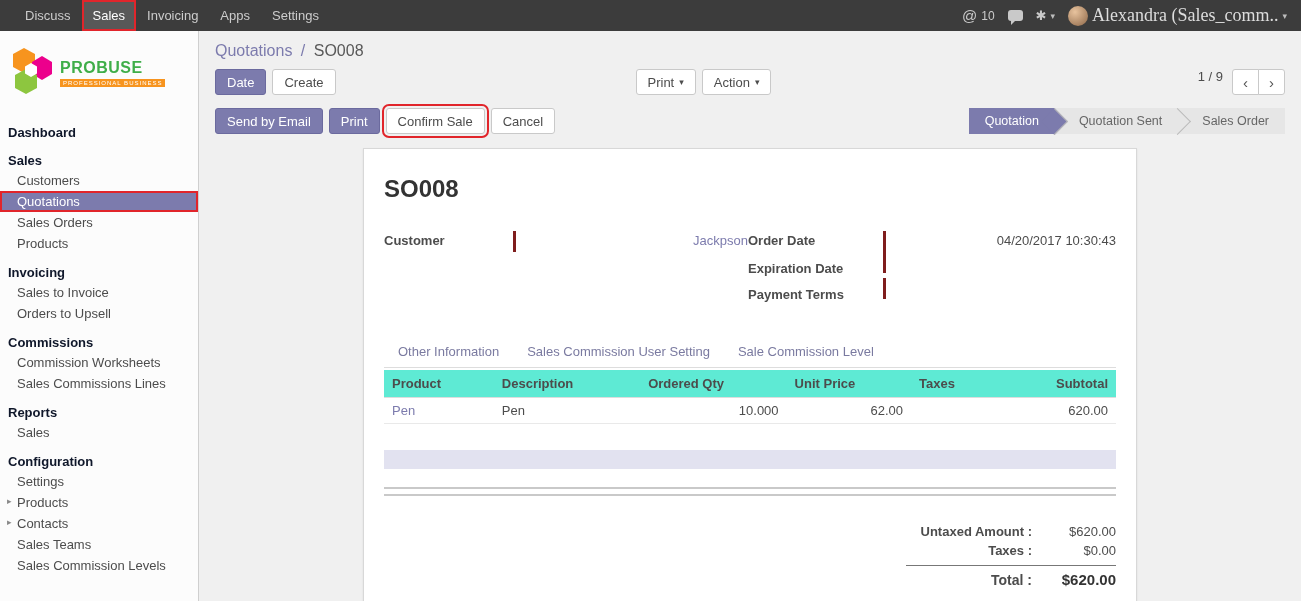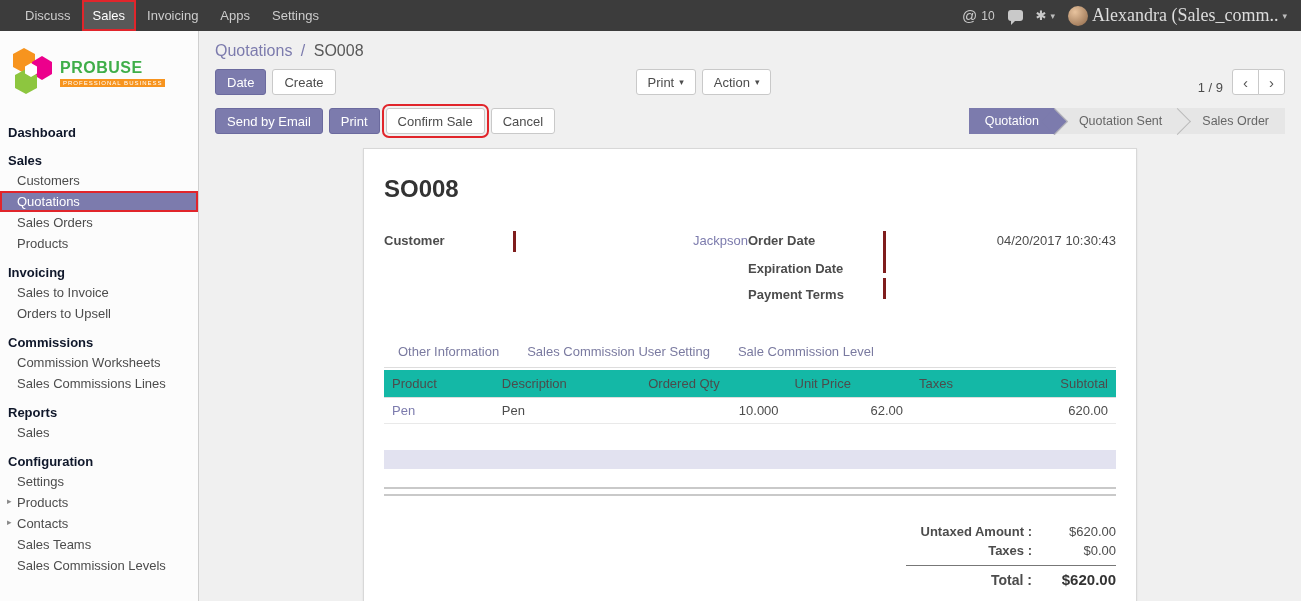--- a/index.html
+++ b/index.html
@@ -48,21 +48,21 @@
   .breadcrumb .bc-sep { color: #7c7bad; margin: 0 4px; }
   .breadcrumb .bc-current { color: #585858; }
   .cp-row { display: flex; align-items: center; margin-bottom: 13px; }
   .btn { display: inline-flex; align-items: center; height: 26px; padding: 0 11px;
     border-radius: 3px; font-size: 13px; cursor: pointer; border: 1px solid transparent; white-space: nowrap; }
   .btn-primary { background: #7c7bad; border-color: #6b6a9e; color: #fff; }
   .btn-default { background: #ffffff; border-color: #c9c9c9; color: #4c4c4c; }
   .btn-group { display: flex; gap: 6px; }
   .center-btns { margin-left: 300px; }
   .btn .caret-dark { font-size: 9px; color: inherit; margin-left: 5px; }
-  .pager { margin-left: auto; display: flex; align-items: flex-end; }
+  .pager { margin-left: auto; display: flex; align-items: flex-start; }
   .pager-value { margin-right: 9px; color: #4c4c4c; }
   .pager-btn { width: 27px; height: 26px; background: #fff; border: 1px solid #c9c9c9;
     display: flex; align-items: center; justify-content: center; font-size: 15px; color: #555; cursor: pointer; }
   .pager-prev { border-radius: 3px 0 0 3px; }
   .pager-next { border-radius: 0 3px 3px 0; margin-left: -1px; }
 
   
   .status-row { display: flex; align-items: center; padding: 0 16px; margin-bottom: 14px; }
   .red-outline { outline: 2px solid #e1252b; outline-offset: 2px; }
   .statusbar { margin-left: auto; display: flex; }
@@ -87,21 +87,21 @@
   .group-right .flabel { width: 135px; }
   .fval { border-left: 3px solid #7f1d1d; padding: 2px 0 2px 12px; flex: 1; min-height: 21px; text-align: right; }
   .fval.link { color: #7c7bad; cursor: pointer; }
 
   .tabs { display: flex; border-bottom: 1px solid #ddd; margin-top: 32px; }
   .tab { padding: 8px 14px; color: #7a7aa0; cursor: pointer; }
   .tab.active { background: #fff; border: 1px solid #ddd; border-bottom-color: #fff;
     color: #4c4c4c; margin-bottom: -1px; border-radius: 2px 2px 0 0; }
 
   table.order-lines { width: 100%; border-collapse: collapse; margin-top: 2px; }
-  table.order-lines th { background: #14b8a6; font-weight: normal; text-align: left;
+  table.order-lines th { background: #5eead4; font-weight: bold; text-align: left;
     padding: 6px 8px; border-bottom: 1px solid #ddd; }
   table.order-lines td { padding: 5px 8px; border-bottom: 1px solid #e9e9e9; }
   .col-num { text-align: right !important; }
   .cell-product { color: #7c7bad; }
   th.w-product { width: 15%; } th.w-desc { width: 20%; } th.w-qty { width: 20%; }
   th.w-price { width: 17%; } th.w-taxes { width: 12%; } th.w-subtotal { width: 16%; }
 
   .add-strip { height: 19px; background: #e2e2f0; margin-top: 26px; }
   .sep-lines { margin-top: 18px; height: 9px; border-top: 2px solid #c9c9c9; border-bottom: 2px solid #c9c9c9; }
 

